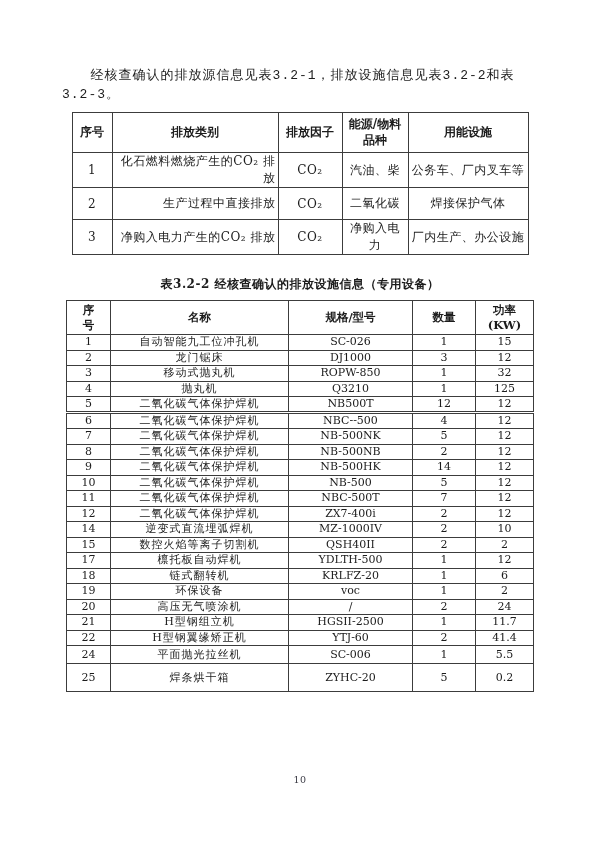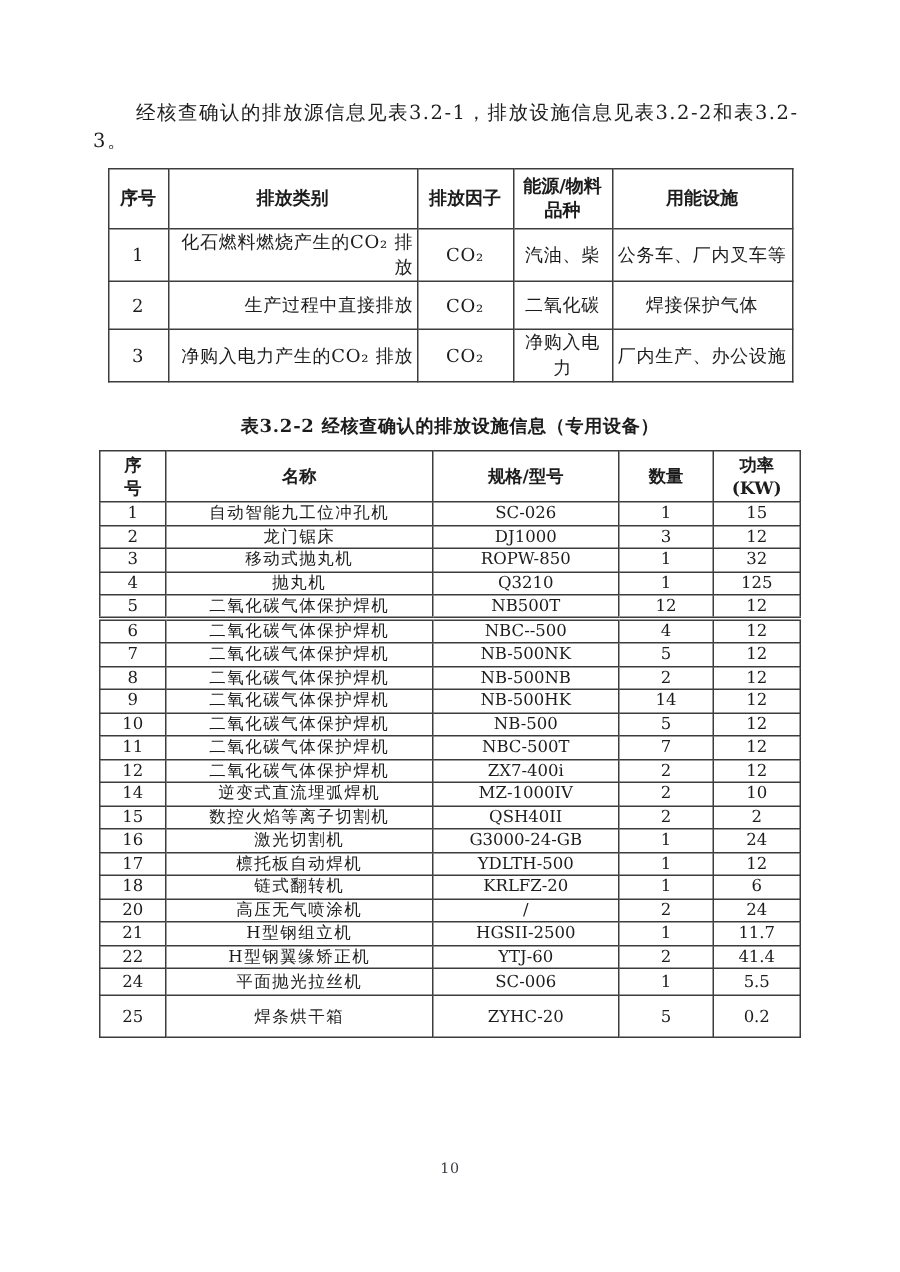--- a/index.html
+++ b/index.html
@@ -16,20 +16,21 @@
     background: #ffffff;
     overflow: hidden;
   }
   .intro {
     margin: 0;
     padding: 66px 58px 0 62px;
     font-size: 13px;
     line-height: 19px;
     letter-spacing: 1px;
     text-indent: 2.2em;
+    font-family: Liberation Mono, monospace;
   }
   .tbl-title {
     margin: 0;
     text-align: center;
     font-size: 12px;
     font-weight: bold;
     letter-spacing: 0.5px;
   }
   .title-1 { margin-top: 13px; }
   .title-2 { margin-top: 21px; }
@@ -239,39 +240,39 @@
           <td>10</td>
         </tr>
         <tr>
           <td>15</td>
           <td>数控火焰等离子切割机</td>
           <td>QSH40II</td>
           <td>2</td>
           <td>2</td>
         </tr>
         <tr>
-          <td>16</td>
-          <td>激光切割机</td>
-          <td>G3000-24-GB</td>
-          <td>1</td>
-          <td>24</td>
-        </tr>
-        <tr>
           <td>17</td>
           <td>檩托板自动焊机</td>
           <td>YDLTH-500</td>
           <td>1</td>
           <td>12</td>
         </tr>
         <tr>
           <td>18</td>
           <td>链式翻转机</td>
           <td>KRLFZ-20</td>
           <td>1</td>
           <td>6</td>
+        </tr>
+        <tr>
+          <td>19</td>
+          <td>环保设备</td>
+          <td>voc</td>
+          <td>1</td>
+          <td>2</td>
         </tr>
         <tr>
           <td>20</td>
           <td>高压无气喷涂机</td>
           <td>/</td>
           <td>2</td>
           <td>24</td>
         </tr>
         <tr>
           <td>21</td>

